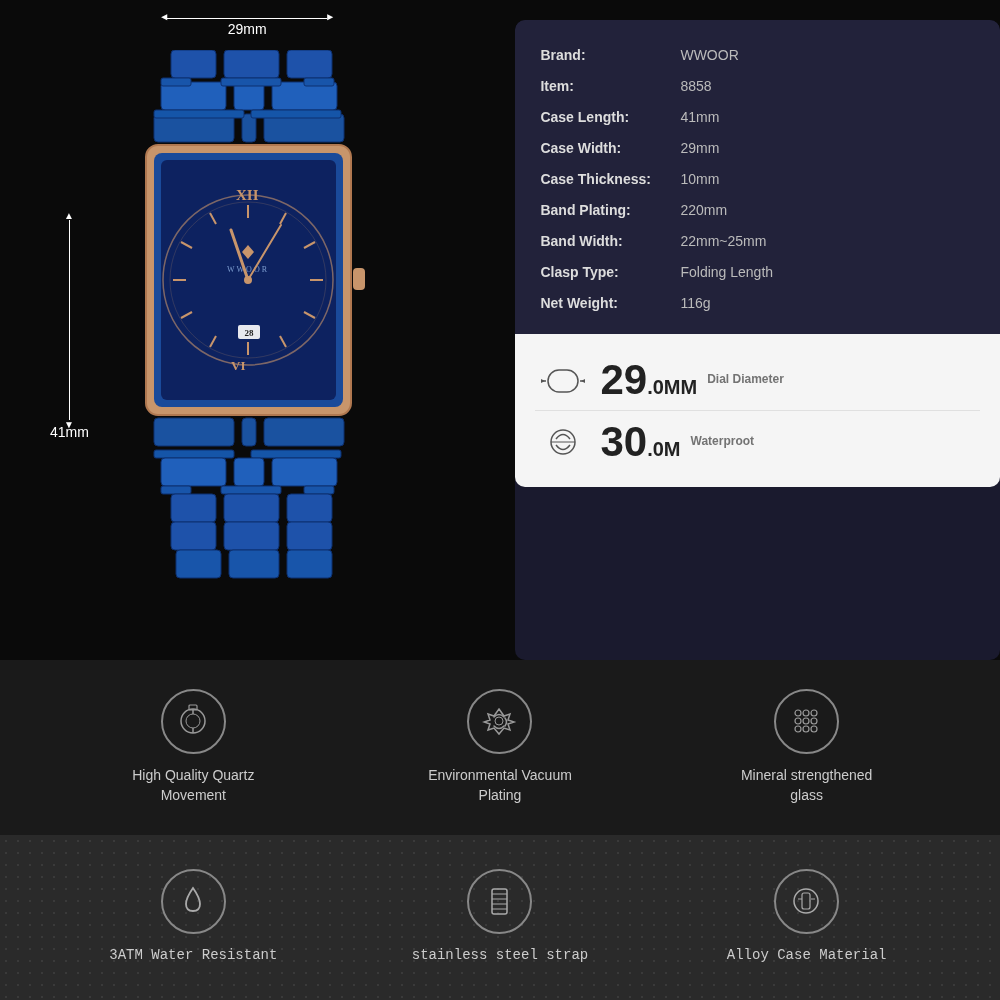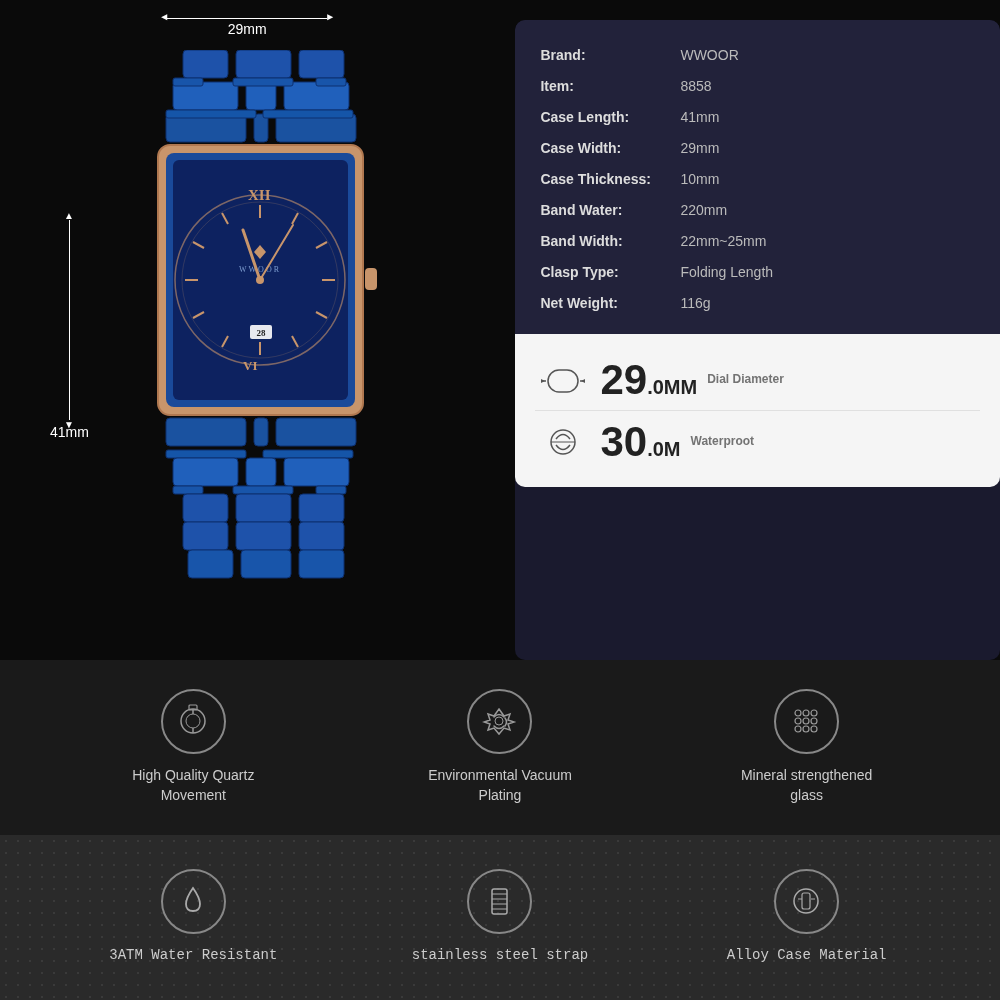--- a/index.html
+++ b/index.html
@@ -99,21 +99,21 @@
       position: absolute;
       bottom: -10px;
       left: -5px;
       font-size: 10px;
     }
 
     
     .watch-svg-container {
       position: absolute;
       top: 50px;
-      left: 88px;
+      left: 76px;
       width: 340px;
       height: 560px;
       text-decoration: underline;
     }
 
     
     .specs-panel {
       width: 490px;
       height: 640px;
       margin-top: 20px;
@@ -382,21 +382,21 @@
       </div>
       <div class="spec-row">
         <span class="spec-label">Case Width:</span>
         <span class="spec-value">29mm</span>
       </div>
       <div class="spec-row">
         <span class="spec-label">Case Thickness:</span>
         <span class="spec-value">10mm</span>
       </div>
       <div class="spec-row">
-        <span class="spec-label">Band Water:</span>
+        <span class="spec-label">Band Plating:</span>
         <span class="spec-value">220mm</span>
       </div>
       <div class="spec-row">
         <span class="spec-label">Band Width:</span>
         <span class="spec-value">22mm~25mm</span>
       </div>
       <div class="spec-row">
         <span class="spec-label">Clasp Type:</span>
         <span class="spec-value">Folding Length</span>
       </div>

